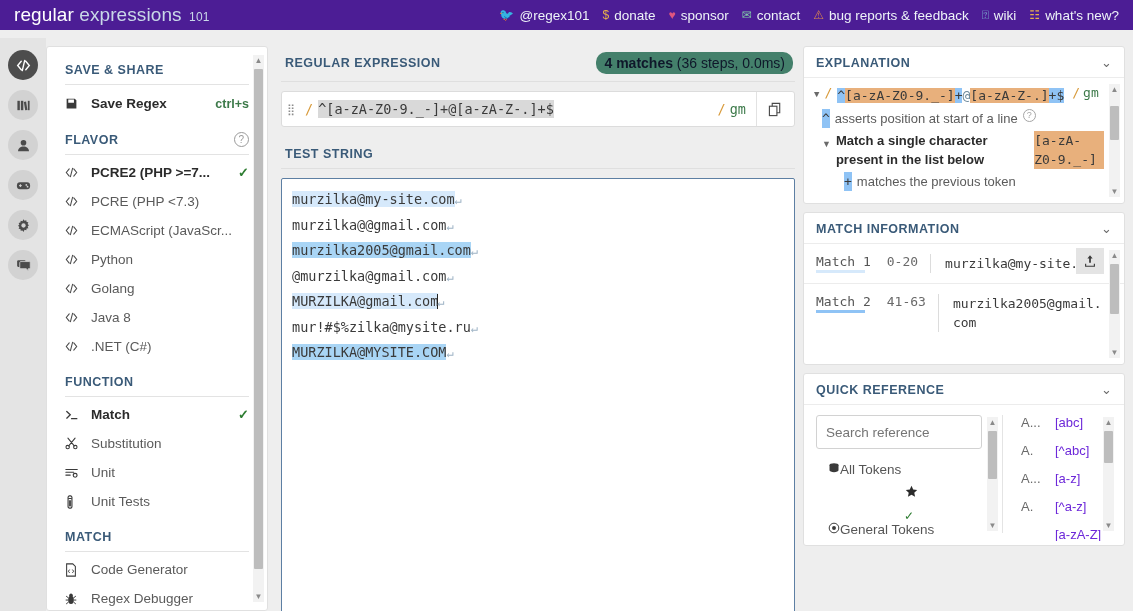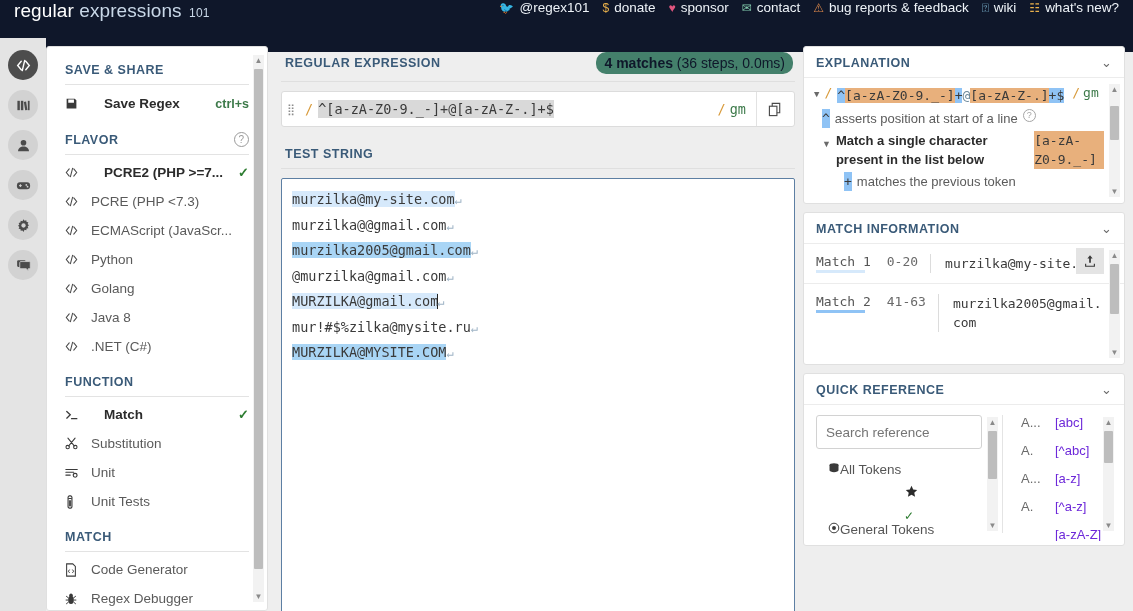--- a/index.html
+++ b/index.html
@@ -6,22 +6,22 @@
   html, body {
     width: 1133px; height: 611px;
     font-family: "Liberation Sans", sans-serif;
     background: #eeeeee;
     overflow: hidden;
   }
   .app { position: relative; width: 1133px; height: 611px; }
 
   
   .header {
-    height: 52px; background: #0f172a; color: #ffffff;
-    display: flex; align-items: flex-start; padding: 0 14px;
+    height: 30px; background: #4c1d95; color: #ffffff;
+    display: flex; align-items: center; padding: 0 14px;
   }
   .logo { font-size: 19px; letter-spacing: .1px; white-space: nowrap; }
   .logo .b { font-weight: 400; color: #ffffff; }
   .logo .l { font-weight: 300; color: #c9d8e8; }
   .logo .n { font-size: 12px; color: #c9d8e8; margin-left: 2px; }
   .nav { margin-left: auto; display: flex; align-items: center; gap: 13px; font-size: 13.5px; }
   .nav a { color: #eef3f8; text-decoration: none; display: flex; align-items: center; gap: 5px; white-space: nowrap; }
   .nav .ic { font-size: 12px; line-height: 1; display: inline-block; }
 
   
@@ -58,21 +58,21 @@
   }
   .sec-gap { height: 14px; }
   .row {
     display: flex; align-items: center; height: 29px;
     font-size: 13.5px; color: #5a5a5a; cursor: pointer;
   }
   .row .rico {
     width: 26px; flex: 0 0 26px; color: #4a4a4a;
     font-size: 12px; display: flex; align-items: center; justify-content: flex-start;
   }
-  .row.sel { color: #2b2b2b; font-weight: 700; gap: 13px; }
+  .row.sel { color: #2b2b2b; font-weight: 700; }
   .row .lbl { white-space: nowrap; overflow: hidden; text-overflow: ellipsis; }
   .row .kbd { margin-left: auto; font-size: 12.5px; color: #3d7a4a; font-weight: 700; }
   .row .chk { margin-left: auto; color: #2e7d32; font-size: 13px; font-weight: 700; }
   .lp-scroll {
     position: absolute; right: 3px; top: 8px; width: 11px; bottom: 8px;
   }
   .sb-track { position: absolute; inset: 0; background: #f2f2f2; }
   .sb-arrow { position: absolute; left: 0; width: 11px; height: 11px;
     color: #8a8a8a; font-size: 8px; text-align: center; line-height: 11px; }
   .sb-arrow.up { top: 0; } .sb-arrow.dn { bottom: 0; }

